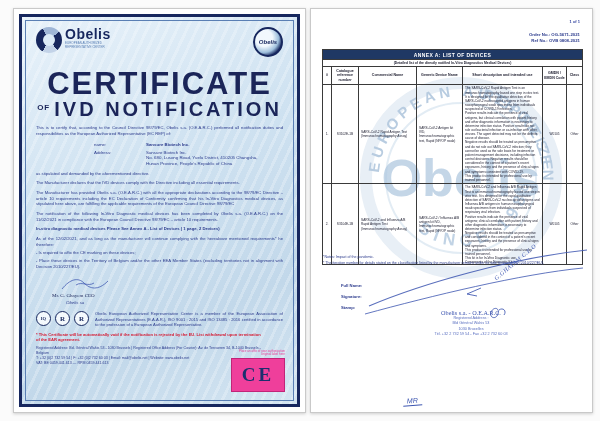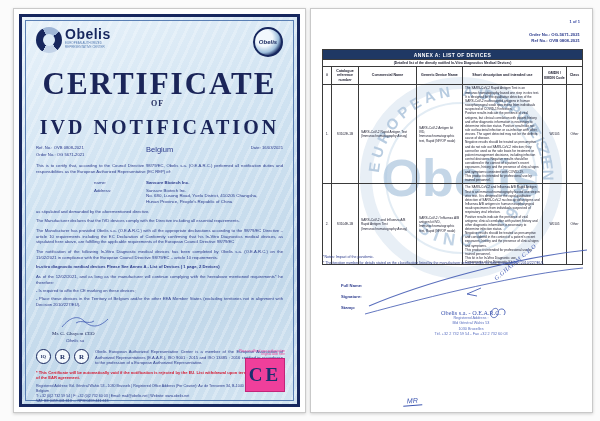--- a/index.html
+++ b/index.html
@@ -18,21 +18,21 @@
   .cert-header { display:flex; justify-content:space-between; align-items:flex-start; height:40px; }
   .brand { display:flex; align-items:flex-start; gap:3px; }
   .swirl { width:26px; height:26px; border-radius:50%; background:conic-gradient(from 210deg, #17275e 0 120deg, #9fb6d6 120deg 200deg, #17275e 200deg 290deg, #c3d3e8 290deg 360deg); position:relative; }
   .swirl::after { content:""; position:absolute; inset:7px; border-radius:50%; background:#dcebf7; }
   .brand-text { line-height:1; }
   .brand-name { font-size:14px; font-weight:bold; color:#17275e; letter-spacing:.5px; }
   .brand-tag { font-size:3px; color:#5a7fb4; margin-top:1px; width:60px; line-height:1.2; }
   .seal { width:30px; height:30px; border-radius:50%; background:radial-gradient(circle at 35% 35%, #f2f8fd 0 35%, #9fc0dd 60%, #17275e 78%, #31548c 100%); border:2px solid #17275e; display:flex; align-items:center; justify-content:center; }
   .seal span { font-size:6px; font-weight:bold; color:#17275e; font-style:italic; }
 
-  .title-block { text-align:center; color:#1b2559; font-family:Liberation Serif, serif; margin-top:2px; }
+  .title-block { text-align:center; color:#1b2559; font-family:Liberation Sans, sans-serif; margin-top:2px; }
   .title-1 { font-size:31px; font-weight:bold; letter-spacing:2px; line-height:.95; }
   .title-of { font-size:8px; font-weight:bold; letter-spacing:1px; display:inline-block; vertical-align:6px; margin-right:4px; }
   .title-2 { font-size:20px; font-weight:bold; letter-spacing:3px; display:inline-block; }
 
   .ref-row { display:flex; justify-content:space-between; align-items:flex-start; margin-top:6px; color:#2b3a8c; font-size:4.2px; }
   .ref-left div { margin-bottom:2px; }
   .country { font-size:7.5px; color:#2b3a8c; transform:translateX(-8px); }
   .cert p, .p { color:#2b3a8c; font-size:4.2px; line-height:1.35; text-align:justify; margin-top:4px; }
   .name-block { margin:5px 0 2px 58px; display:flex; font-size:4.4px; color:#2b3a8c; }
   .nb-label { width:52px; }
@@ -46,21 +46,21 @@
   .marks-row { display:flex; gap:4px; align-items:flex-start; margin-top:2px; }
   .mark-circ { width:15px; height:15px; min-width:15px; border:1.5px solid #17275e; border-radius:50%; display:flex; align-items:center; justify-content:center; color:#17275e; font-family:"Liberation Serif", serif; font-size:7px; font-weight:bold; background:#f4f9fd; }
   .mark-circ.small-grid { font-size:4.5px; }
   .assoc { font-size:4.1px; color:#2b3a8c; line-height:1.35; text-align:justify; margin-left:2px; width:188px; }
 
   .red-note { color:#d41a32; font-size:4.1px; font-weight:bold; line-height:1.35; margin-top:4px; width:225px; }
   .footer-lines { margin-top:3px; font-size:3.6px; color:#2b3a8c; line-height:1.35; width:225px; }
 
   .ce-zone { position:absolute; right:8px; bottom:8px; width:56px; text-align:right; }
   .ce-note { font-size:3px; color:#e83e98; line-height:1.2; margin-bottom:1px; }
-  .ce-box { width:40px; height:34px; background:#ef3f9b; border:1px solid #c22478; display:flex; align-items:center; justify-content:center; margin-left:auto; }
+  .ce-box { width:54px; height:34px; background:#ef3f9b; border:1px solid #c22478; display:flex; align-items:center; justify-content:center; margin-left:auto; }
   .ce-box span { font-size:19px; font-weight:bold; color:#1b2f6e; letter-spacing:3px; font-family:"Liberation Serif", serif; }
 
   
   .annex-top { position:absolute; top:10px; right:12px; text-align:right; color:#2b3a8c; }
   .page-ind { font-size:4px; font-weight:bold; color:#3344a0; margin-bottom:8px; }
   .annex-ref { font-size:4.3px; font-weight:bold; line-height:1.5; }
 
   .annex-table-wrap { position:absolute; left:11px; right:9px; top:40px; z-index:2; }
   table.annex { width:100%; border-collapse:collapse; table-layout:fixed; background:transparent; }
   table.annex th, table.annex td { border:0.8px solid #3a3a3a; color:#1c1c2e; vertical-align:middle; }
@@ -104,28 +104,20 @@
         </div>
       </div>
 
       <div class="title-block">
         <div class="title-1">CERTIFICATE</div>
         <div>
           <span class="title-of">OF</span><span class="title-2">IVD NOTIFICATION</span>
         </div>
       </div>
 
-      <div class="ref-row">
-        <div class="ref-left">
-          <div>Ref. No.: OVB 0808-2021</div>
-          <div>Order No.: OG 5671-2021</div>
-        </div>
-        <div class="country">Belgium</div>
-        <div>Date: 16/03/2021</div>
-      </div>
 
       <p>This is to certify that, according to the Council Directive 98/79/EC, Obelis s.a. (O.E.A.R.C.) performed all notification duties and responsibilities as the European Authorized Representative (EC REP) of:</p>
 
       <div class="name-block">
         <div class="nb-label">name:</div>
         <div class="nb-val bold">Sansure Biotech Inc.</div>
       </div>
       <div class="name-block" style="margin-top:1px">
         <div class="nb-label">Address:</div>
         <div class="nb-val">

